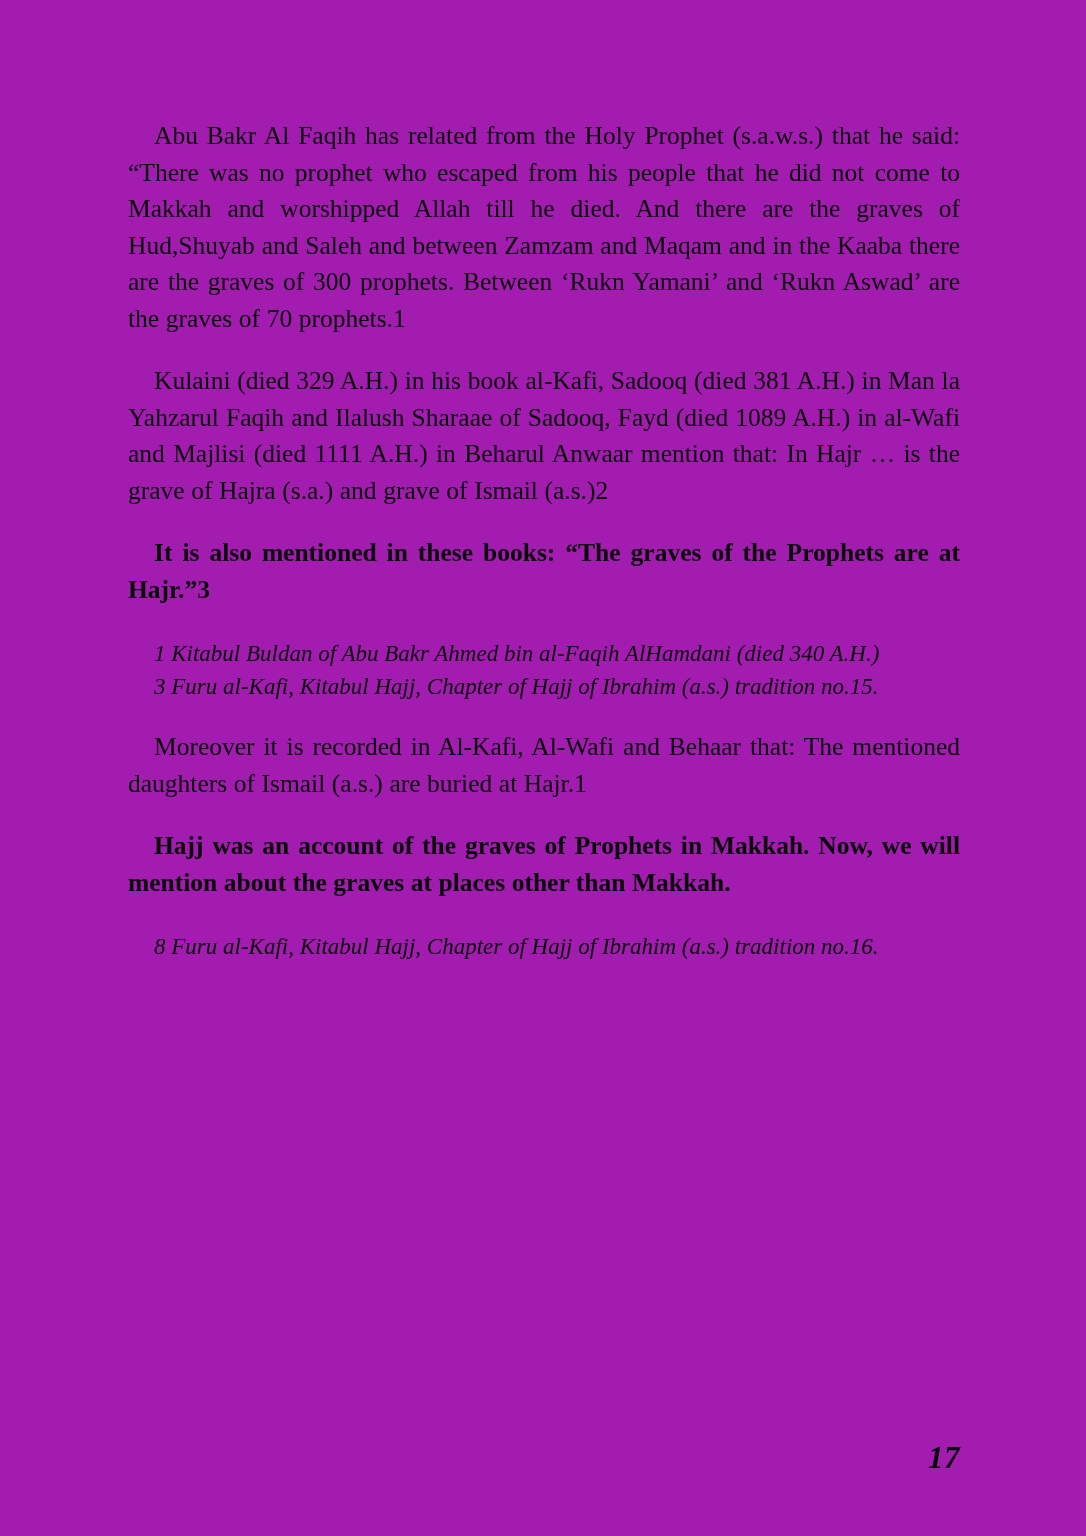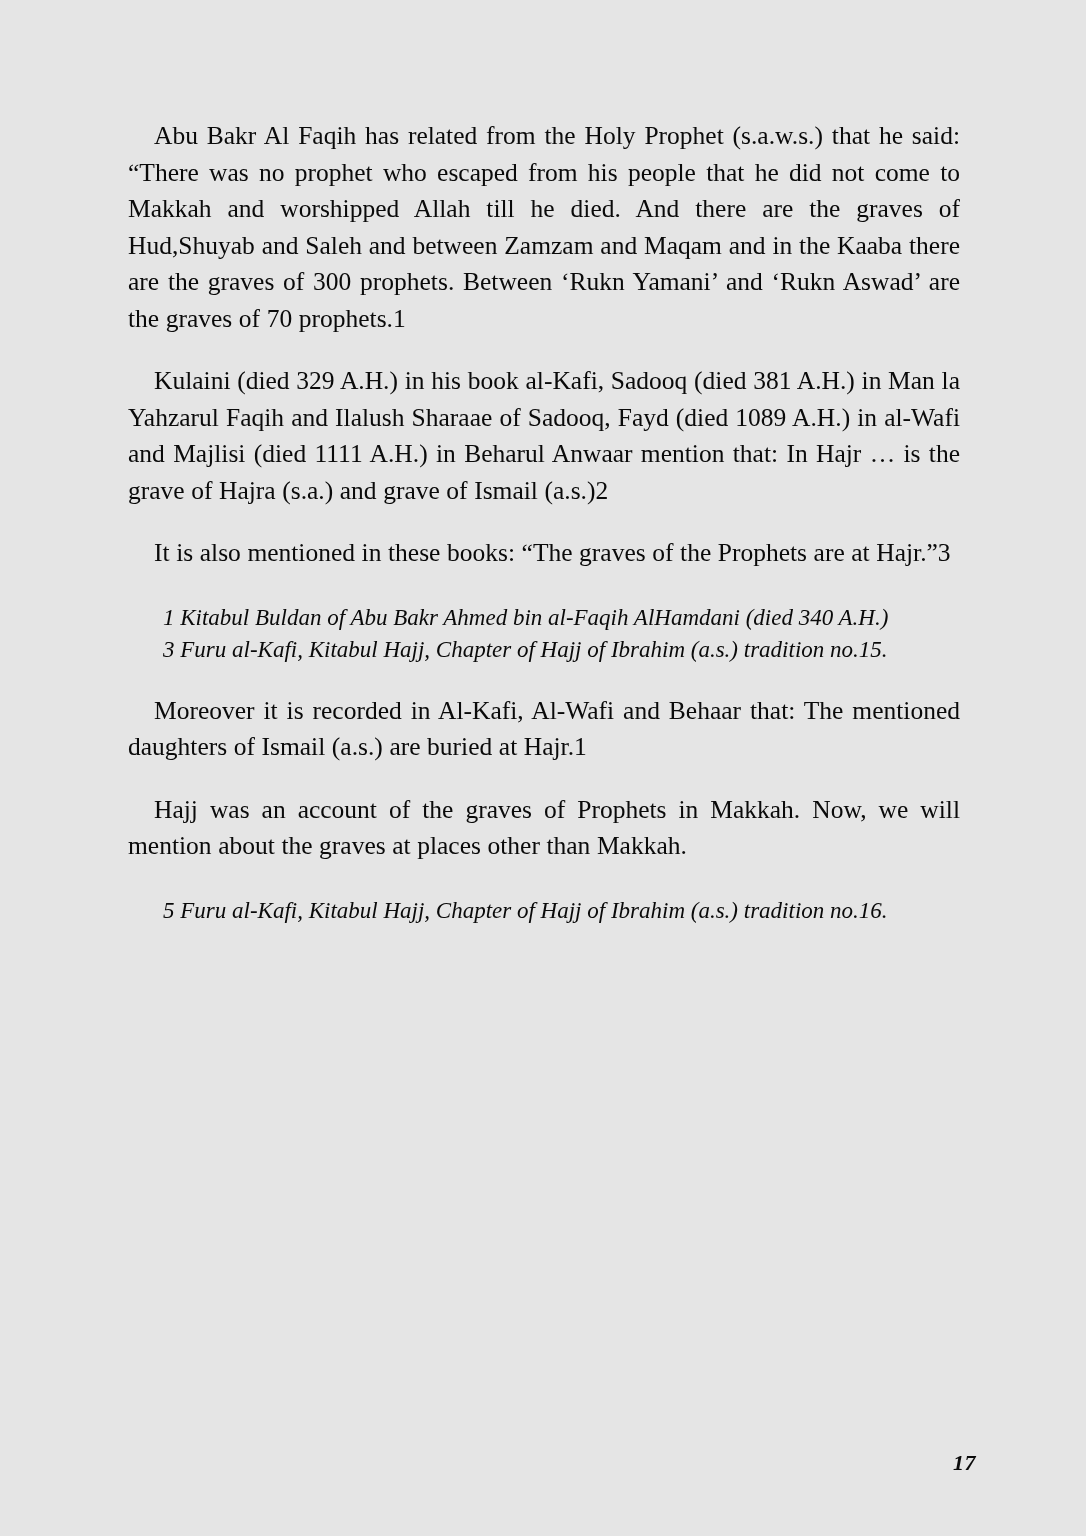--- a/index.html
+++ b/index.html
@@ -5,21 +5,21 @@
   html, body {
     margin: 0;
     padding: 0;
     background: #ffffff;
   }
 
   .page {
     position: relative;
     width: 1086px;
     height: 1536px;
-    background: #e5e5e5;
+    background: #a21caf;
     margin: 0 auto;
     overflow: hidden;
     box-sizing: border-box;
   }
 
   .text-column {
     position: absolute;
     left: 128px;
     top: 118px;
     width: 832px;
@@ -33,47 +33,48 @@
     color: #0a0a0a;
     text-align: justify;
     text-indent: 26px;
     -webkit-hyphens: none;
     hyphens: none;
     word-spacing: 0.2px;
   }
 
   p.body-par.last-of-block {
     margin-bottom: 30px;
+    font-weight: bold;
   }
 
   .footnote-block {
-    margin: 0 0 26px 9px;
+    margin: 0 0 26px 0;
   }
 
   p.footnote {
     margin: 0;
     font-family: "Liberation Serif", "DejaVu Serif", serif;
     font-style: italic;
     font-size: 23px;
     line-height: 32.5px;
     color: #0a0a0a;
     text-align: justify;
     text-indent: 26px;
     -webkit-hyphens: none;
     hyphens: none;
   }
 
   .page-number {
     position: absolute;
-    right: 110px;
+    right: 126px;
     bottom: 60px;
     font-family: "Liberation Serif", "DejaVu Serif", serif;
     font-style: italic;
     font-weight: bold;
-    font-size: 22px;
+    font-size: 31px;
     color: #0a0a0a;
     letter-spacing: 0.5px;
   }
 </style>
 </head>
 <body>
 
 <div class="page">
 
   <div class="text-column">
@@ -88,20 +89,20 @@
     <div class="footnote-block">
       <p class="footnote">1 Kitabul Buldan of Abu Bakr Ahmed bin al-Faqih AlHamdani (died 340 A.H.)</p>
       <p class="footnote">3 Furu al-Kafi, Kitabul Hajj, Chapter of Hajj of Ibrahim (a.s.) tradition no.15.</p>
     </div>
 
     <p class="body-par">Moreover it is recorded in Al-Kafi, Al-Wafi and Behaar that: The mentioned daughters of Ismail (a.s.) are buried at Hajr.1</p>
 
     <p class="body-par last-of-block"> Hajj was an account of the graves of Prophets in Makkah. Now, we will mention about the graves at places other than Makkah.</p>
 
     <div class="footnote-block">
-      <p class="footnote">5 Furu al-Kafi, Kitabul Hajj, Chapter of Hajj of Ibrahim (a.s.) tradition no.16.</p>
+      <p class="footnote">8 Furu al-Kafi, Kitabul Hajj, Chapter of Hajj of Ibrahim (a.s.) tradition no.16.</p>
     </div>
 
   </div>
 
   <div class="page-number">17</div>
 
 </div>
 
 </body></html>

